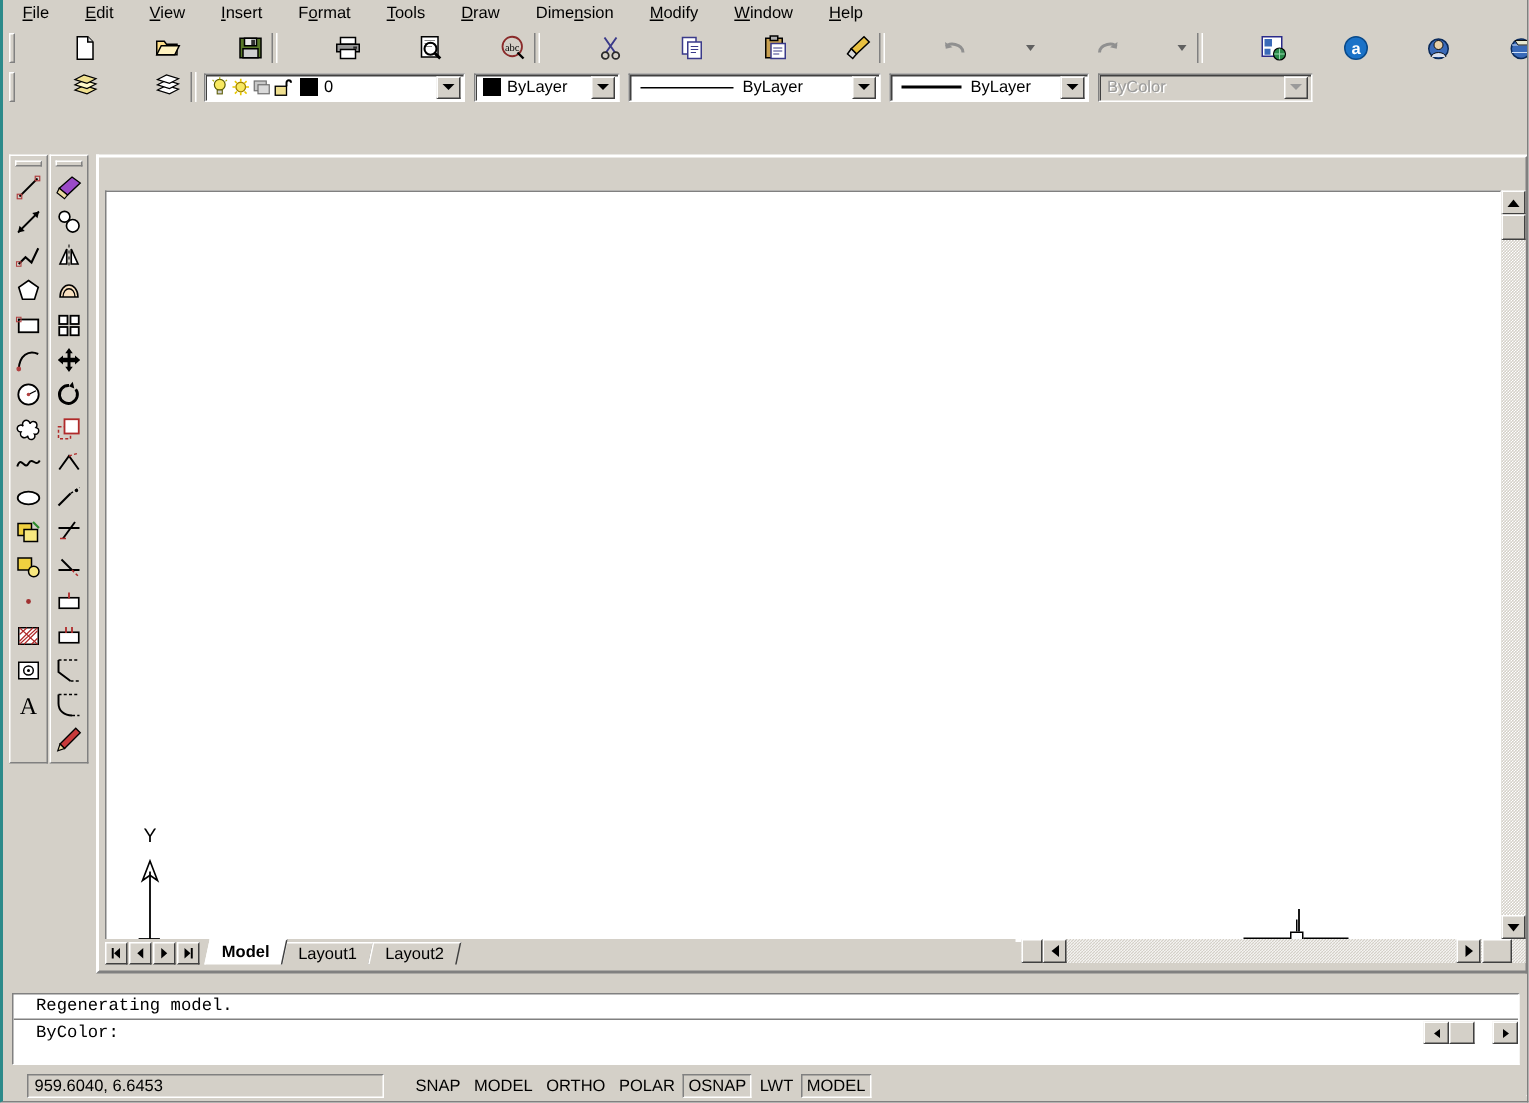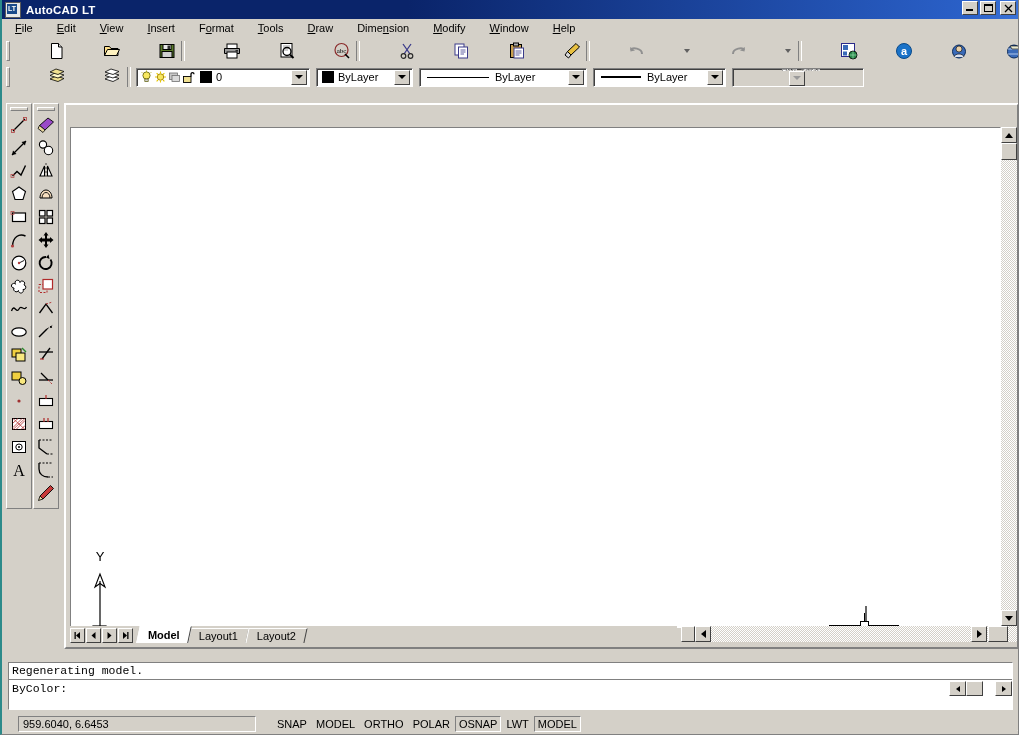--- a/index.html
+++ b/index.html
@@ -311,21 +311,21 @@
     border-top:1px solid #808080;
     border-left:1px solid #808080;
     border-right:1px solid #ffffff;
     border-bottom:1px solid #ffffff;
     box-sizing:border-box;
     font-family:"Liberation Mono", monospace;
     font-size:11.5px;
     color:#000;
     overflow:hidden;
   }
-  .cmd-line { padding-left:3px; line-height:15px; white-space:pre; }
+  .cmd-line { padding-left:15px; line-height:15px; white-space:pre; }
   .cmd-sep { height:1px; background:#808080; margin:1px 0; }
 
   
   .statusbar {
     position:absolute;
     height:16px;
     background:#d4d0c8;
     display:flex; align-items:center;
   }
   .coord-box {
@@ -351,35 +351,20 @@
   }
   .st-grip {
     position:absolute; right:2px; bottom:0; width:14px; height:14px;
   }
 </style>
 </head>
 <body>
 
 <div id="app">
 
-  <div class="titlebar">
-    <div class="tb-icon">
-      <div class="gl">LT</div>
-    </div>
-    <div class="tb-text">AutoCAD LT</div>
-    <div class="win-btns">
-      <div class="win-btn wb-min"></div>
-      <div class="win-btn wb-max"></div>
-      <div class="win-btn wb-close sep">
-        <svg width="9" height="9" viewBox="0 0 9 9">
-            <path d="M1 1 L8 8 M8 1 L1 8" stroke="#000" stroke-width="1.3"></path>
-          </svg>
-      </div>
-    </div>
-  </div>
 
   <div class="menubar">
     <div class="menu-item"><u>F</u>ile</div>
     <div class="menu-item"><u>E</u>dit</div>
     <div class="menu-item"><u>V</u>iew</div>
     <div class="menu-item"><u>I</u>nsert</div>
     <div class="menu-item">F<u>o</u>rmat</div>
     <div class="menu-item"><u>T</u>ools</div>
     <div class="menu-item"><u>D</u>raw</div>
     <div class="menu-item">Dime<u>n</u>sion</div>
@@ -715,21 +700,21 @@
     <div class="combo" style="width:133px;">
       <div class="combo-inner" style="justify-content:flex-start;">
         <div class="linewt" style="width:40px;height:2px;"></div>
         <div class="combo-label">ByLayer</div>
       </div>
       <div class="combo-arrow">
           <div class="tri"></div>
         </div>
     </div>
 
-    <div class="combo disabled" style="width:132px;flex-direction:column;">
+    <div class="combo disabled" style="width:143px;">
       <div class="combo-inner">
         <div class="combo-label" style="color:#9a9a9a;text-shadow:1px 1px 0 #fff;margin-left:2px;">ByColor</div>
       </div>
       <div class="combo-arrow">
           <div class="tri" style="border-top-color:#9a9a9a;"></div>
         </div>
     </div>
   </div>
 
   <div class="vtoolbar" style="left:4px; top:103px; height:406px;">

